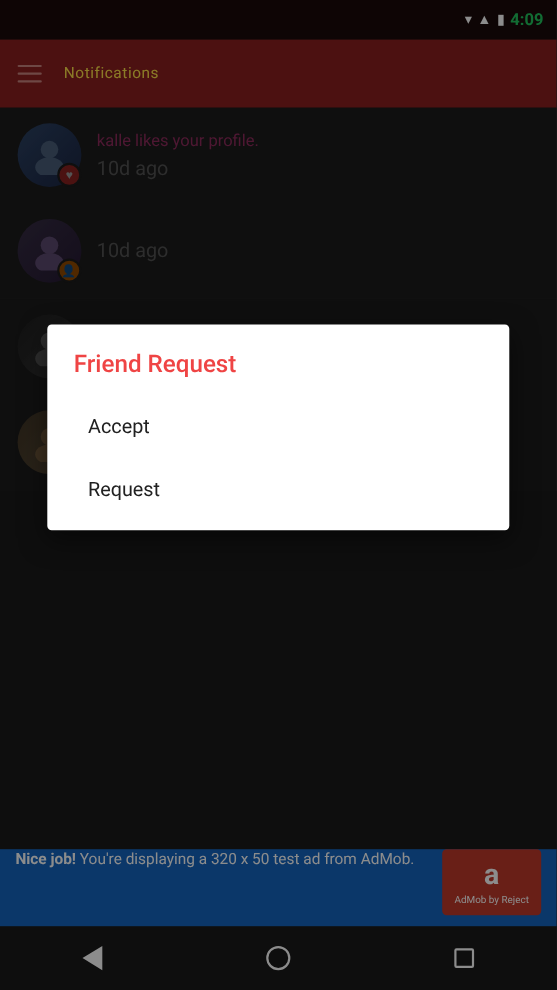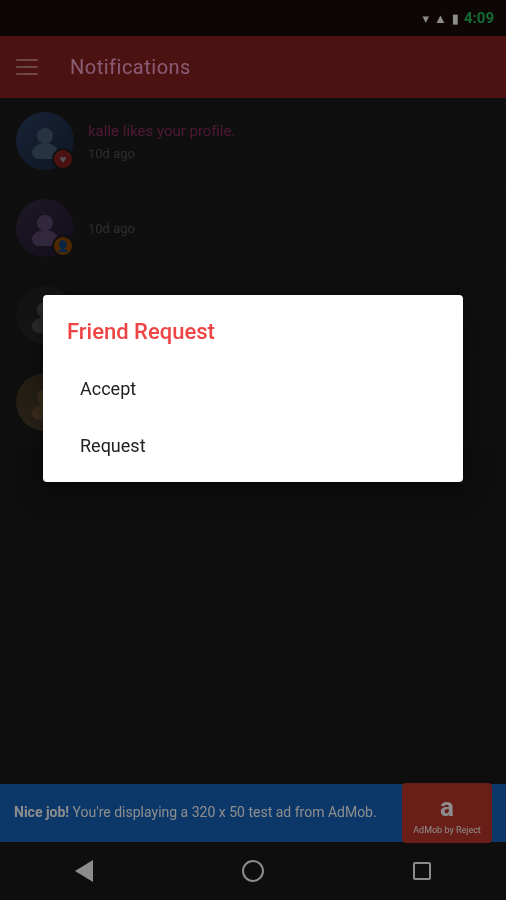--- a/index.html
+++ b/index.html
@@ -55,25 +55,24 @@
       cursor: pointer;
     }
     .menu-icon span {
       display: block;
       width: 22px;
       height: 2px;
       background: #c9837e;
       border-radius: 1px;
     }
     .app-bar-title {
-      color: #f9a8d4;
-      font-size: 20px;
+      color: #fde047;
+      font-size: 14px;
       font-weight: 400;
       letter-spacing: 0.5px;
-      margin-left: 12px;
     }
 
     
     .notifications-list {
       width: 100%;
       background: #2a2a2a;
       filter: brightness(0.6);
     }
 
     .notification-item {
@@ -147,21 +146,21 @@
       flex: 1;
     }
     .notification-text {
       color: #ec4899;
       font-size: 15px;
       line-height: 1.4;
       margin-bottom: 4px;
     }
     .notification-time {
       color: #888;
-      font-size: 13px;
+      font-size: 18px;
     }
 
     
     .dialog-overlay {
       position: absolute;
       top: 0;
       left: 0;
       width: 100%;
       height: 100%;
       background: rgba(0,0,0,0.45);
@@ -193,24 +192,24 @@
       font-size: 18px;
       color: #212121;
       cursor: pointer;
       display: block;
       margin-left: 13px;
     }
 
     
     .ad-banner {
       width: 100%;
-      height: 58px;
+      height: 70px;
       background: #1565c0;
       display: flex;
-      align-items: center;
+      align-items: flex-start;
       padding: 0 14px;
       position: absolute;
       bottom: 58px;
       left: 0;
       z-index: 5;
     }
     .ad-text {
       flex: 1;
       color: white;
       font-size: 14px;

